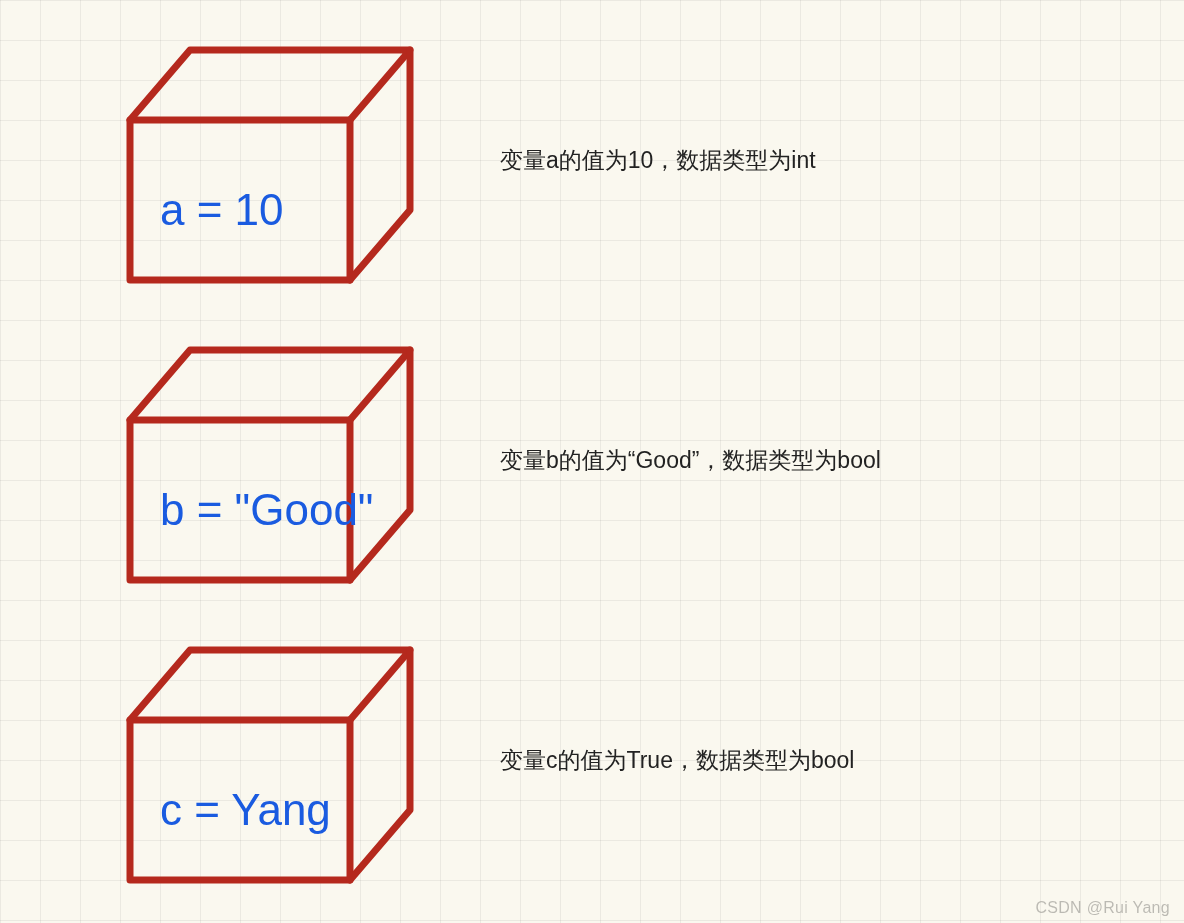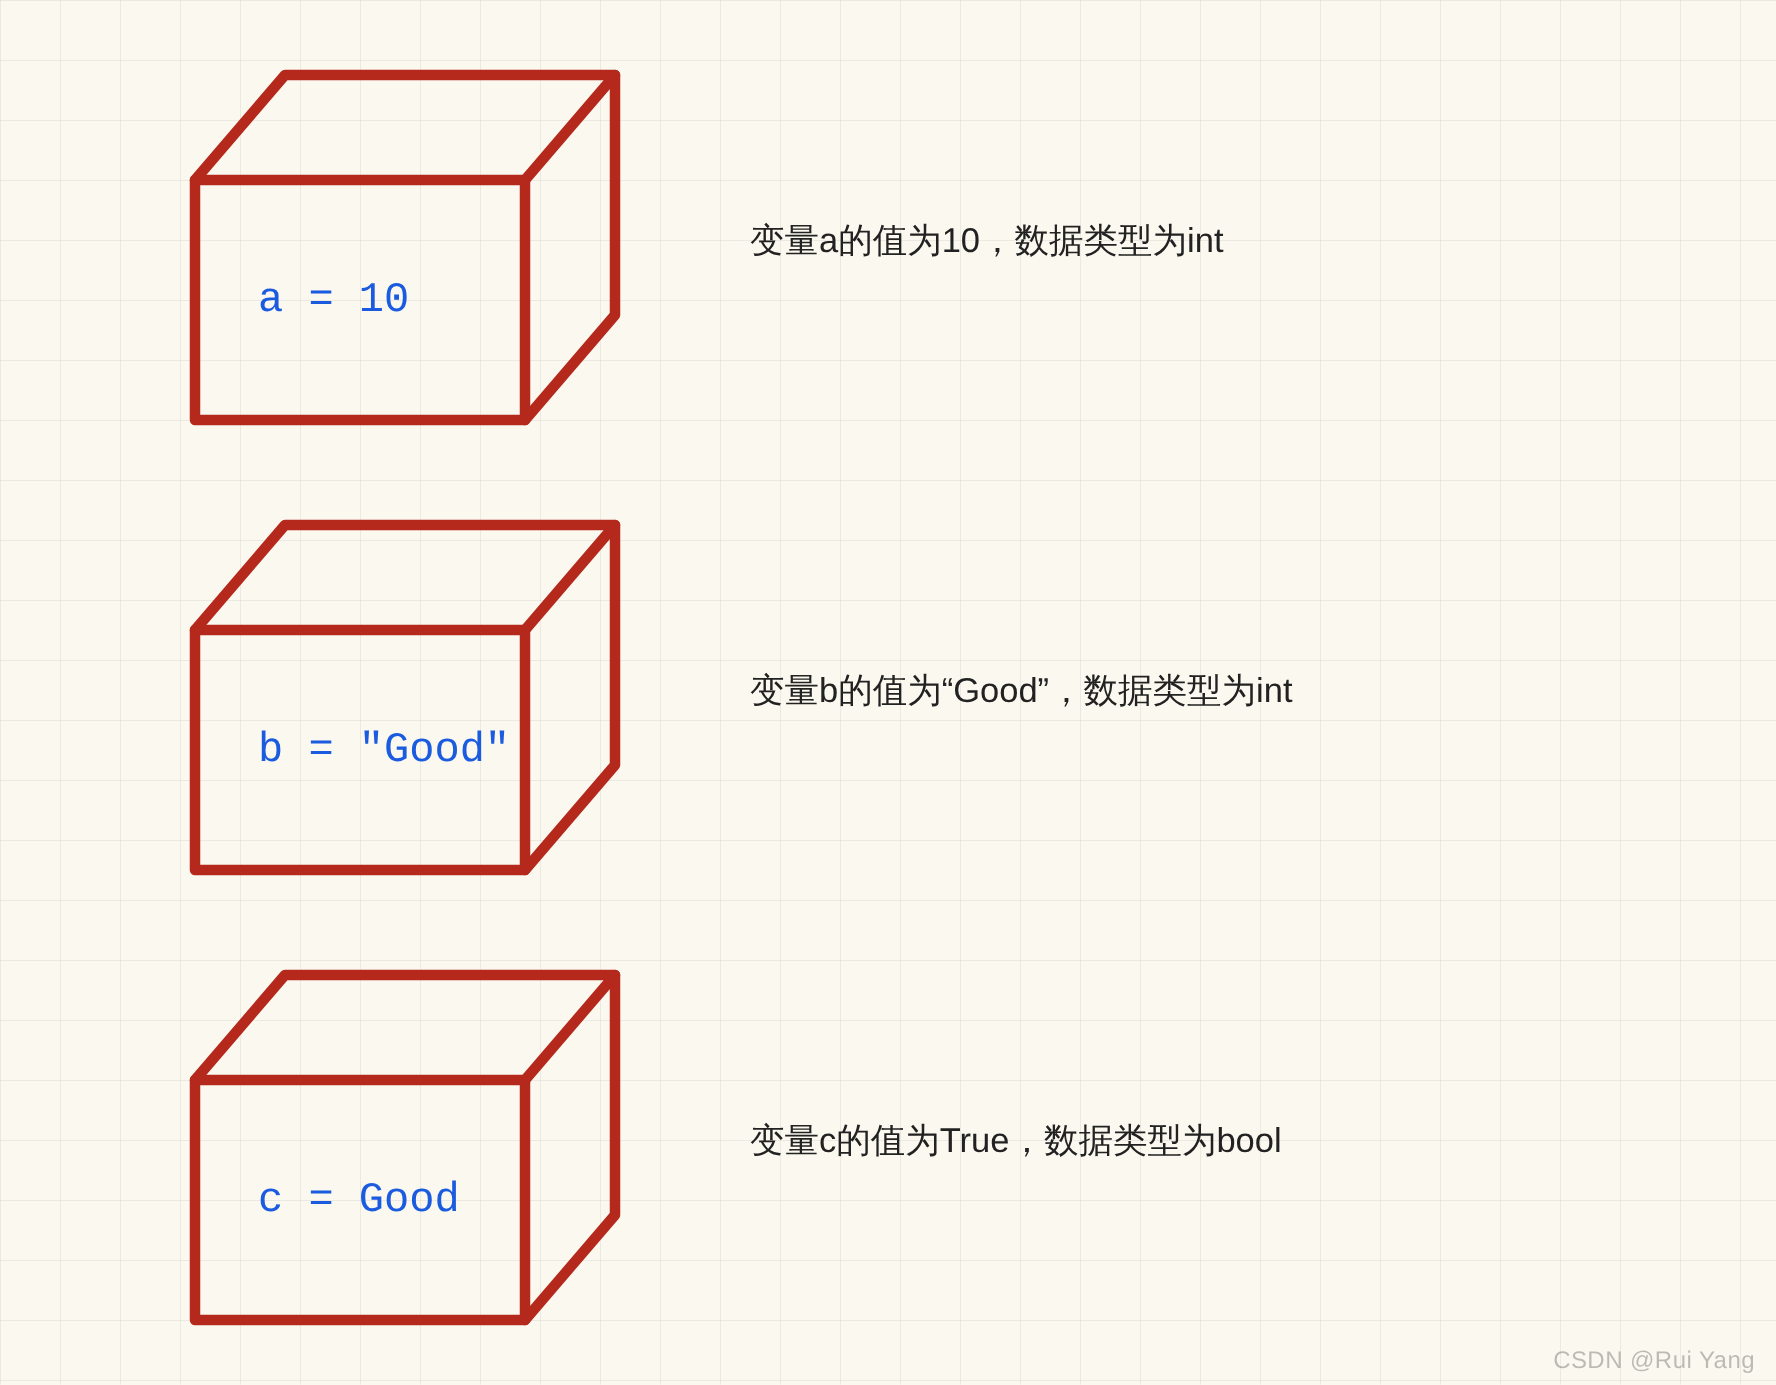--- a/index.html
+++ b/index.html
@@ -25,24 +25,24 @@
   .row3 { top: 610px; }
   .box-wrap {
     position: relative;
     left: 100px;
     width: 320px;
     height: 260px;
   }
   .box-wrap svg { position: absolute; top: 0; left: 0; }
   .box-label {
     position: absolute;
-    left: 72px;
+    left: 60px;
     top: 155px;
-    font-family: Liberation Mono, monospace;
-    font-size: 28px;
+    font-family: Liberation Sans, sans-serif;
+    font-size: 44px;
     color: #1a5be0;
     font-weight: 500;
     white-space: nowrap;
   }
   .desc {
     position: absolute;
     left: 500px;
     font-size: 23px;
     color: #222;
     white-space: nowrap;
@@ -77,30 +77,30 @@
   <div class="box-wrap">
     <svg width="320" height="260" viewBox="0 0 320 260">
       <g fill="none" stroke="#b5291d" stroke-width="7" stroke-linejoin="round" stroke-linecap="round">
         <polygon points="30,90 250,90 250,250 30,250"></polygon>
         <polyline points="30,90 90,20 310,20 250,90"></polyline>
         <polyline points="310,20 310,180 250,250"></polyline>
       </g>
     </svg>
     <div class="box-label">b = "Good"</div>
   </div>
-  <div class="desc">变量b的值为“Good”，数据类型为int</div>
+  <div class="desc">变量b的值为“Good”，数据类型为bool</div>
 </div>
 
 <div class="row row3">
   <div class="box-wrap">
     <svg width="320" height="260" viewBox="0 0 320 260">
       <g fill="none" stroke="#b5291d" stroke-width="7" stroke-linejoin="round" stroke-linecap="round">
         <polygon points="30,90 250,90 250,250 30,250"></polygon>
         <polyline points="30,90 90,20 310,20 250,90"></polyline>
         <polyline points="310,20 310,180 250,250"></polyline>
       </g>
     </svg>
-    <div class="box-label">c = Good</div>
+    <div class="box-label">c = Yang</div>
   </div>
   <div class="desc">变量c的值为True，数据类型为bool</div>
 </div>
 
 <div class="watermark">CSDN @Rui Yang</div>
 
 </body></html>

